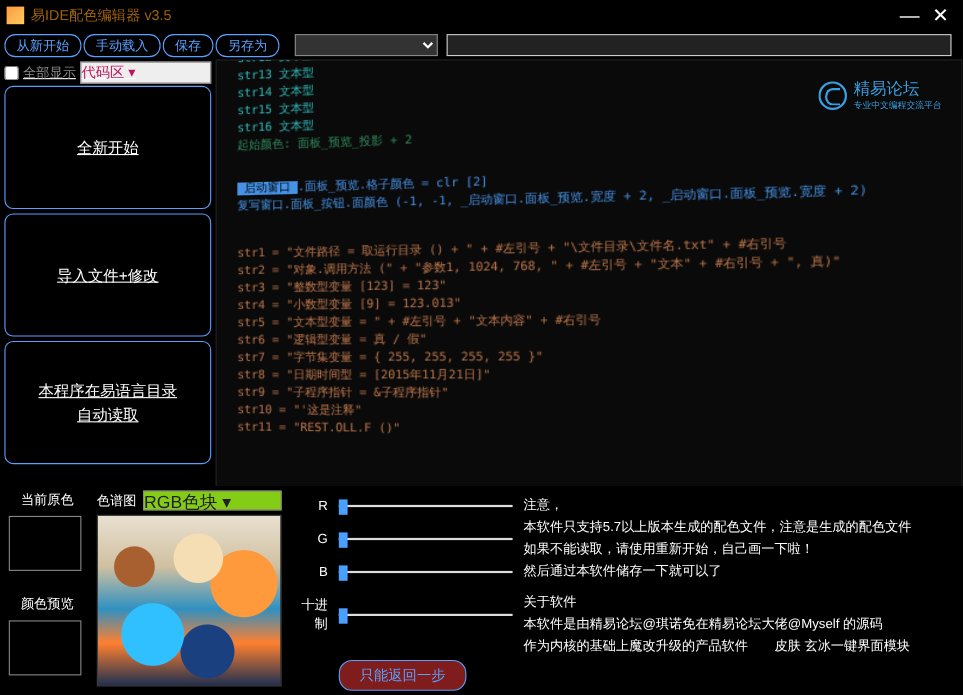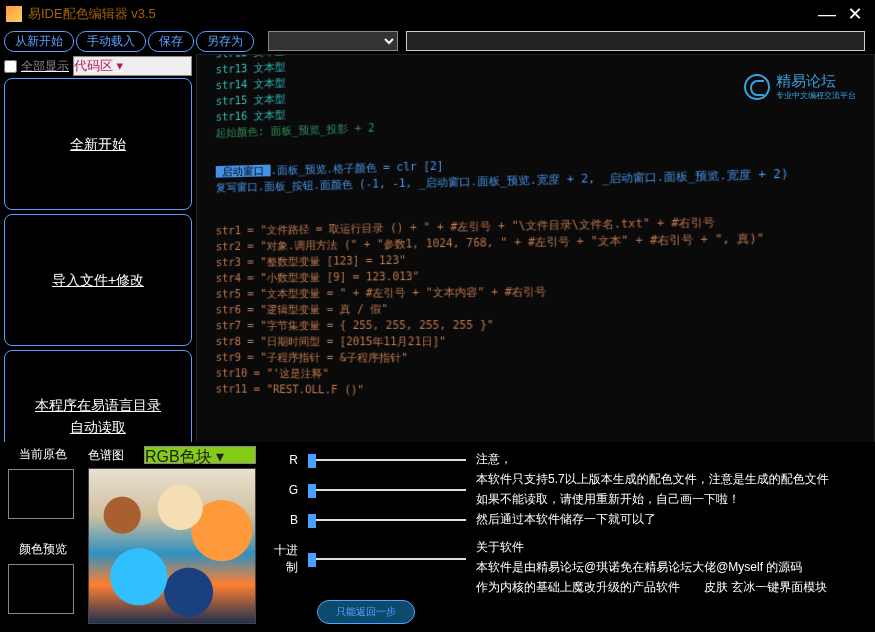--- a/index.html
+++ b/index.html
@@ -20,21 +20,21 @@
 .toolbar .searchbox { flex: 1; margin-left: 6px; height: 20px; background: #222; border: 1px solid #ccc; margin-right: 6px; }
 
 
 .main { display: flex; height: calc(632px - 28px - 26px); }
 
 
 .leftcol { width: 196px; display: flex; flex-direction: column; padding: 2px 4px; text-decoration: underline; }
 .showall-row { display: flex; align-items: center; gap: 4px; margin-bottom: 2px; }
 .showall-label { color: #888; font-size: 12px; }
 .zone-combo { flex: 1; height: 20px; background: #eee; color: #be185d; border: 1px solid #888; text-align: left; font-size: 13px; }
-.bigbtn { width: 188px; height: 132px; border: 1px solid #5aa0ff; border-radius: 8px; background: #000; display: flex; flex-direction: column; align-items: center; justify-content: center; color: #fff; font-size: 14px; margin-bottom: 4px; cursor: pointer; line-height: 1.6; }
+.bigbtn { width: 188px; height: 112px; border: 1px solid #5aa0ff; border-radius: 8px; background: #000; display: flex; flex-direction: column; align-items: center; justify-content: center; color: #fff; font-size: 14px; margin-bottom: 4px; cursor: pointer; line-height: 1.6; }
 
 
 .preview { flex: 1; background: #0a0a0a; position: relative; overflow: hidden; border: 1px solid #222; }
 .code-bg { position: absolute; inset: 0; padding: 6px 18px; font-family: Consolas, monospace; font-size: 10px; line-height: 1.5; color: #888; transform: perspective(900px) rotateY(-8deg) scale(1.05); transform-origin: left center; opacity: 0.9; }
 .code-bg .line { white-space: nowrap; }
 .code-bg .var { color: #3cc; }
 .code-bg .kw { color: #4aa0ff; }
 .code-bg .str { color: #d08050; }
 .code-bg .cm { color: #396; }
 .code-bg .hl { background: #4aa0ff; color: #000; padding: 0 6px; }
@@ -47,38 +47,38 @@
 
 .brand-title { position: absolute; bottom: 8px; right: 12px; display: flex; align-items: flex-end; gap: 6px; }
 .brand-title .t { font-size: 22px; color: #fff; font-style: italic; }
 .brand-title .v { font-size: 18px; color: #fff; font-style: italic; }
 .brand-title .badge { width: 34px; height: 34px; background: #f9a23c; border-radius: 4px; display: flex; align-items: center; justify-content: center; color: #fff; font-size: 16px; }
 .section-label { font-size: 12px; text-align: center; margin-bottom: 2px; }
 .swatch { width: 66px; height: 50px; background: #000; border: 1px solid #888; }
 .colorcol { width: 70px; display: flex; flex-direction: column; gap: 4px; }
 
 .spectrum-col { width: 168px; }
-.spectrum-head { display: flex; align-items: center; gap: 20px; }
+.spectrum-head { display: flex; align-items: center; gap: 6px; }
 .spectrum-combo { flex: 1; height: 18px; background: #84cc16; color: #222; border: 1px solid #888; font-size: 16px; text-align: left; }
 .spectrum-img { width: 168px; height: 156px; margin-top: 4px; border: 1px solid #444; background:
   radial-gradient(circle at 20% 30%, #a86030 0 18px, transparent 19px),
   radial-gradient(circle at 55% 25%, #f5deb3 0 22px, transparent 23px),
   radial-gradient(circle at 80% 40%, #ff9a3c 0 30px, transparent 31px),
   radial-gradient(circle at 30% 70%, #30c0ff 0 28px, transparent 29px),
   radial-gradient(circle at 60% 80%, #1a4080 0 24px, transparent 25px),
   linear-gradient(180deg, #e8e0d0 0%, #d0c0a0 30%, #3090c0 55%, #ff8030 75%, #203050 100%);
 }
 
 .rgb-col { width: 200px; display: flex; flex-direction: column; gap: 14px; padding-top: 6px; }
 .rgb-row { display: flex; align-items: center; gap: 10px; }
 .rgb-label { width: 32px; text-align: right; font-size: 12px; }
 .slider { flex: 1; height: 16px; position: relative; }
 .slider-track { position: absolute; top: 7px; left: 0; right: 0; height: 2px; background: #ddd; }
 .slider-thumb { position: absolute; top: 2px; left: 0; width: 8px; height: 14px; background: #4aa0ff; }
-.undo-btn { border: 1px solid #5aa0ff; background: #0c4a6e; color: #5aa0ff; border-radius: 12px; padding: 4px 18px; font-size: 10px; cursor: pointer; margin-top: 10px; align-self: center; }
+.undo-btn { border: 1px solid #5aa0ff; background: #7f1d1d; color: #5aa0ff; border-radius: 12px; padding: 4px 18px; font-size: 13px; cursor: pointer; margin-top: 10px; align-self: center; }
 
 .notice-col { flex: 1; font-size: 12px; color: #fff; line-height: 1.5; padding-top: 4px; }
 .notice-col p { margin-bottom: 2px; }
 .notice-col .gap { height: 8px; }
 </style>
 </head>
 <body>
 
 <div class="titlebar">
   <div class="app-icon"></div>

